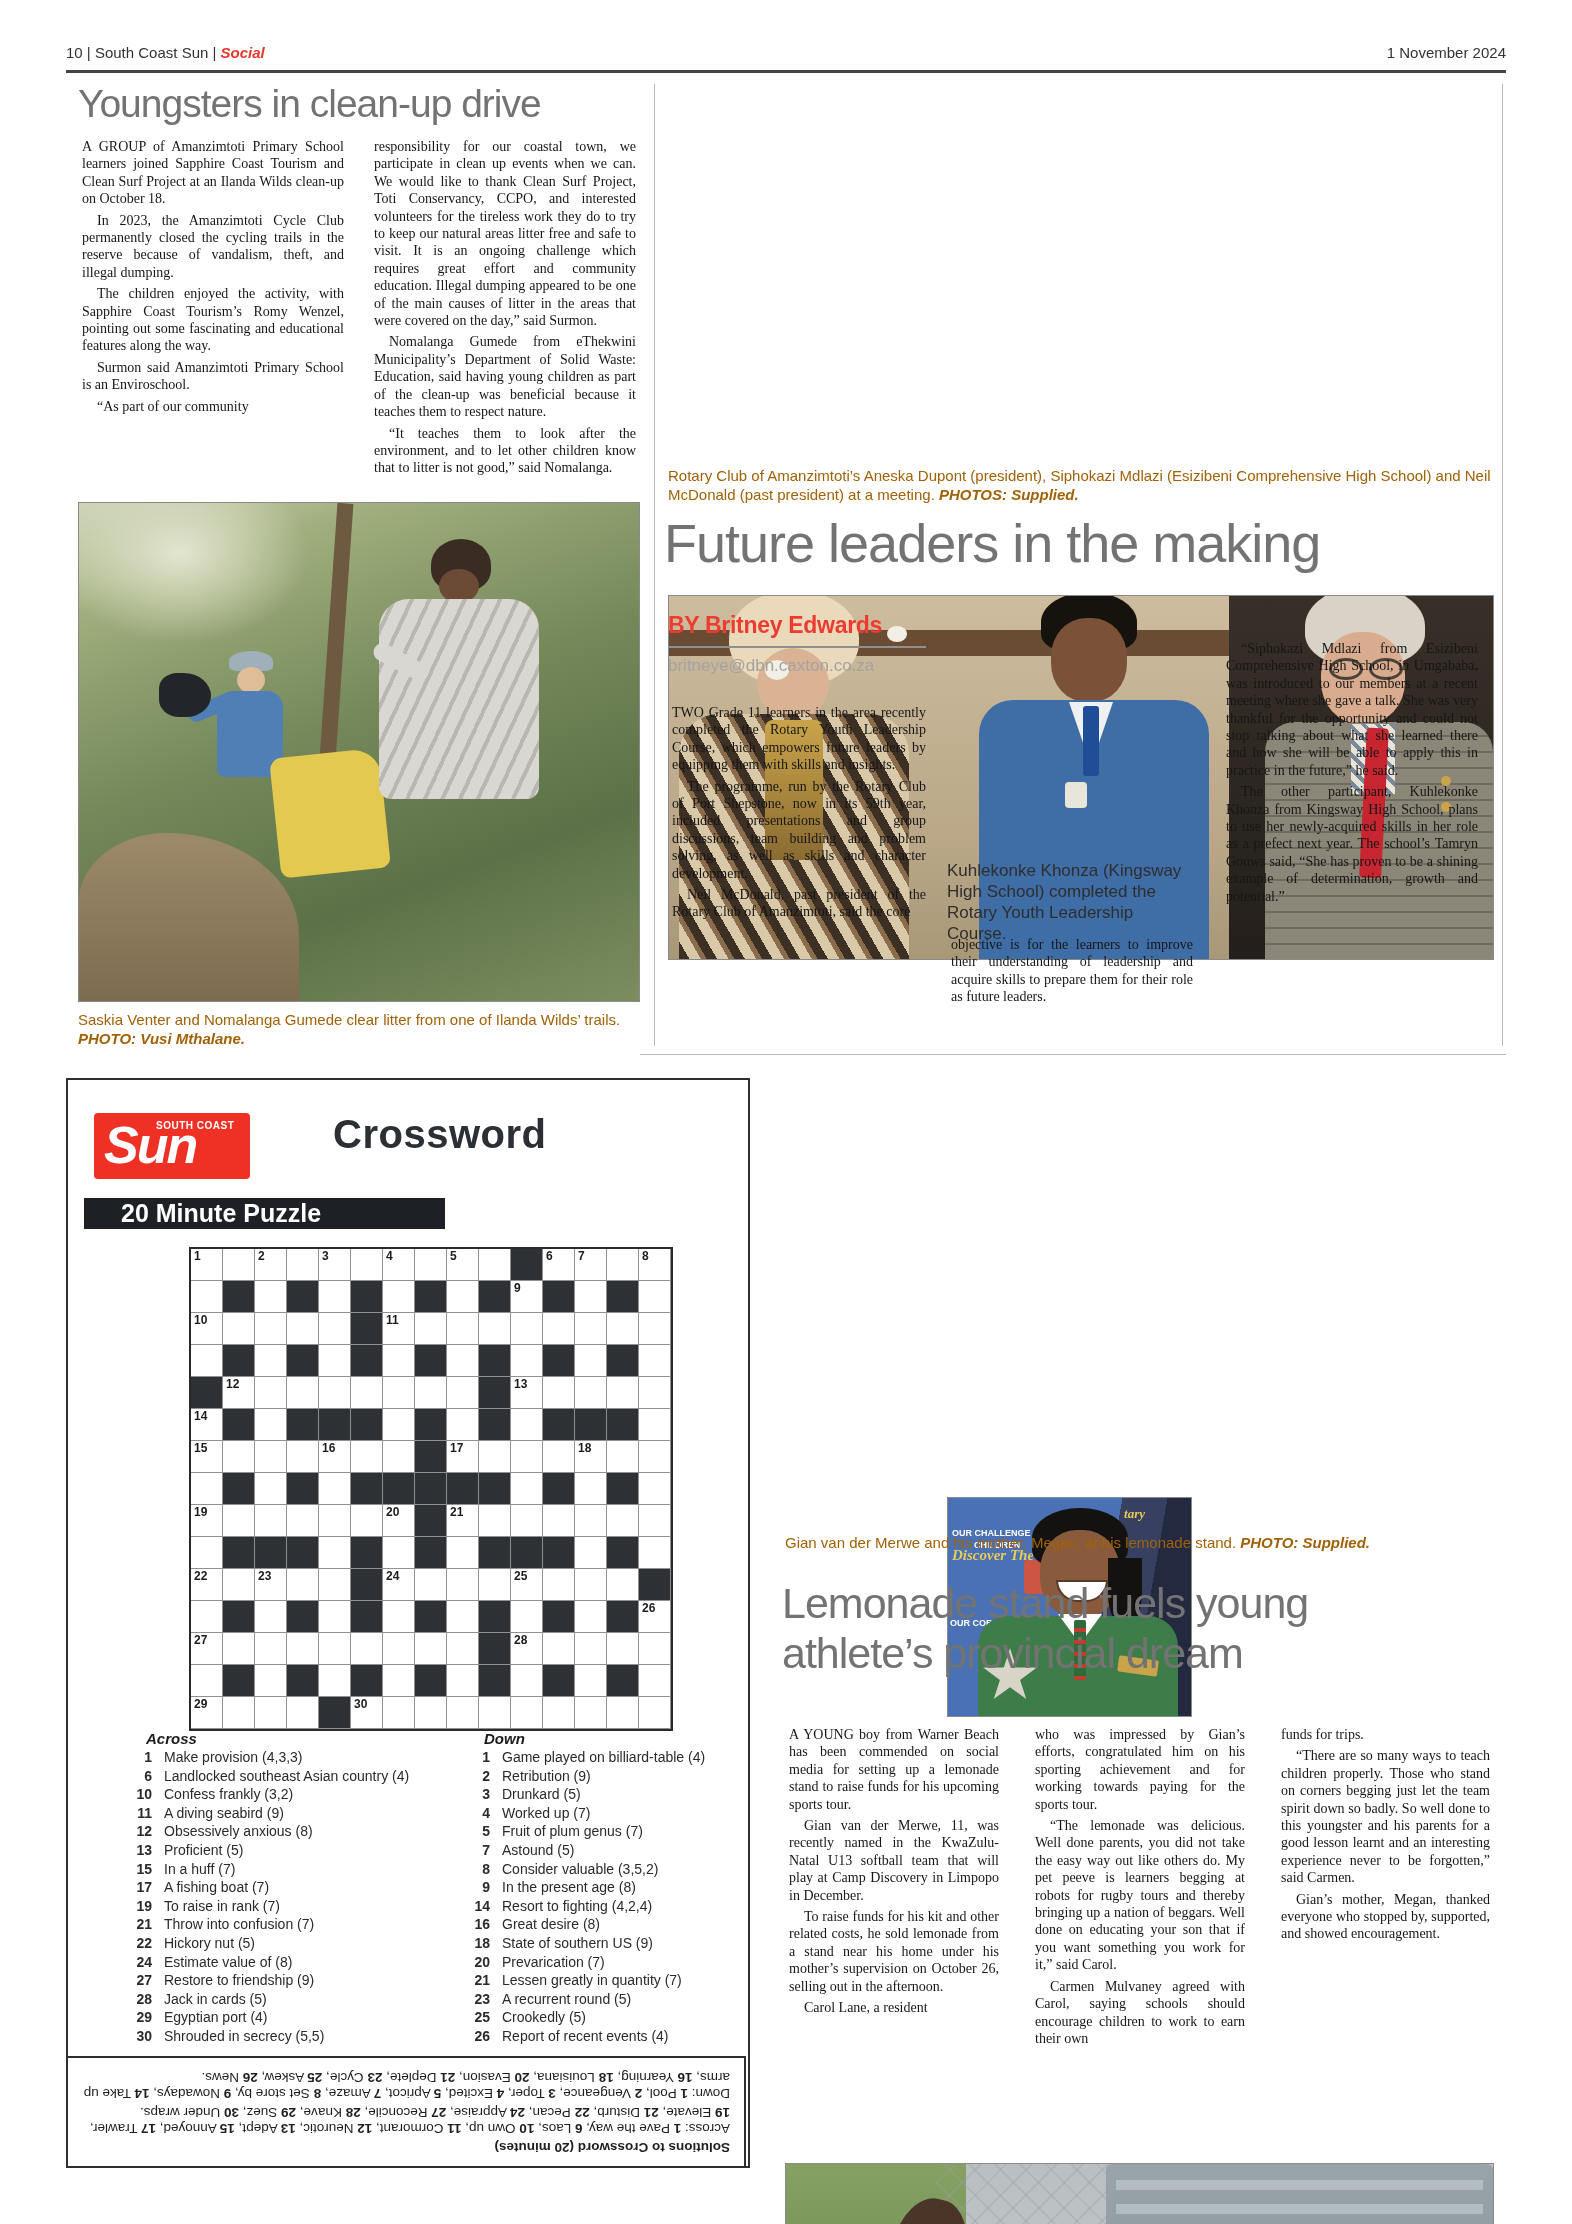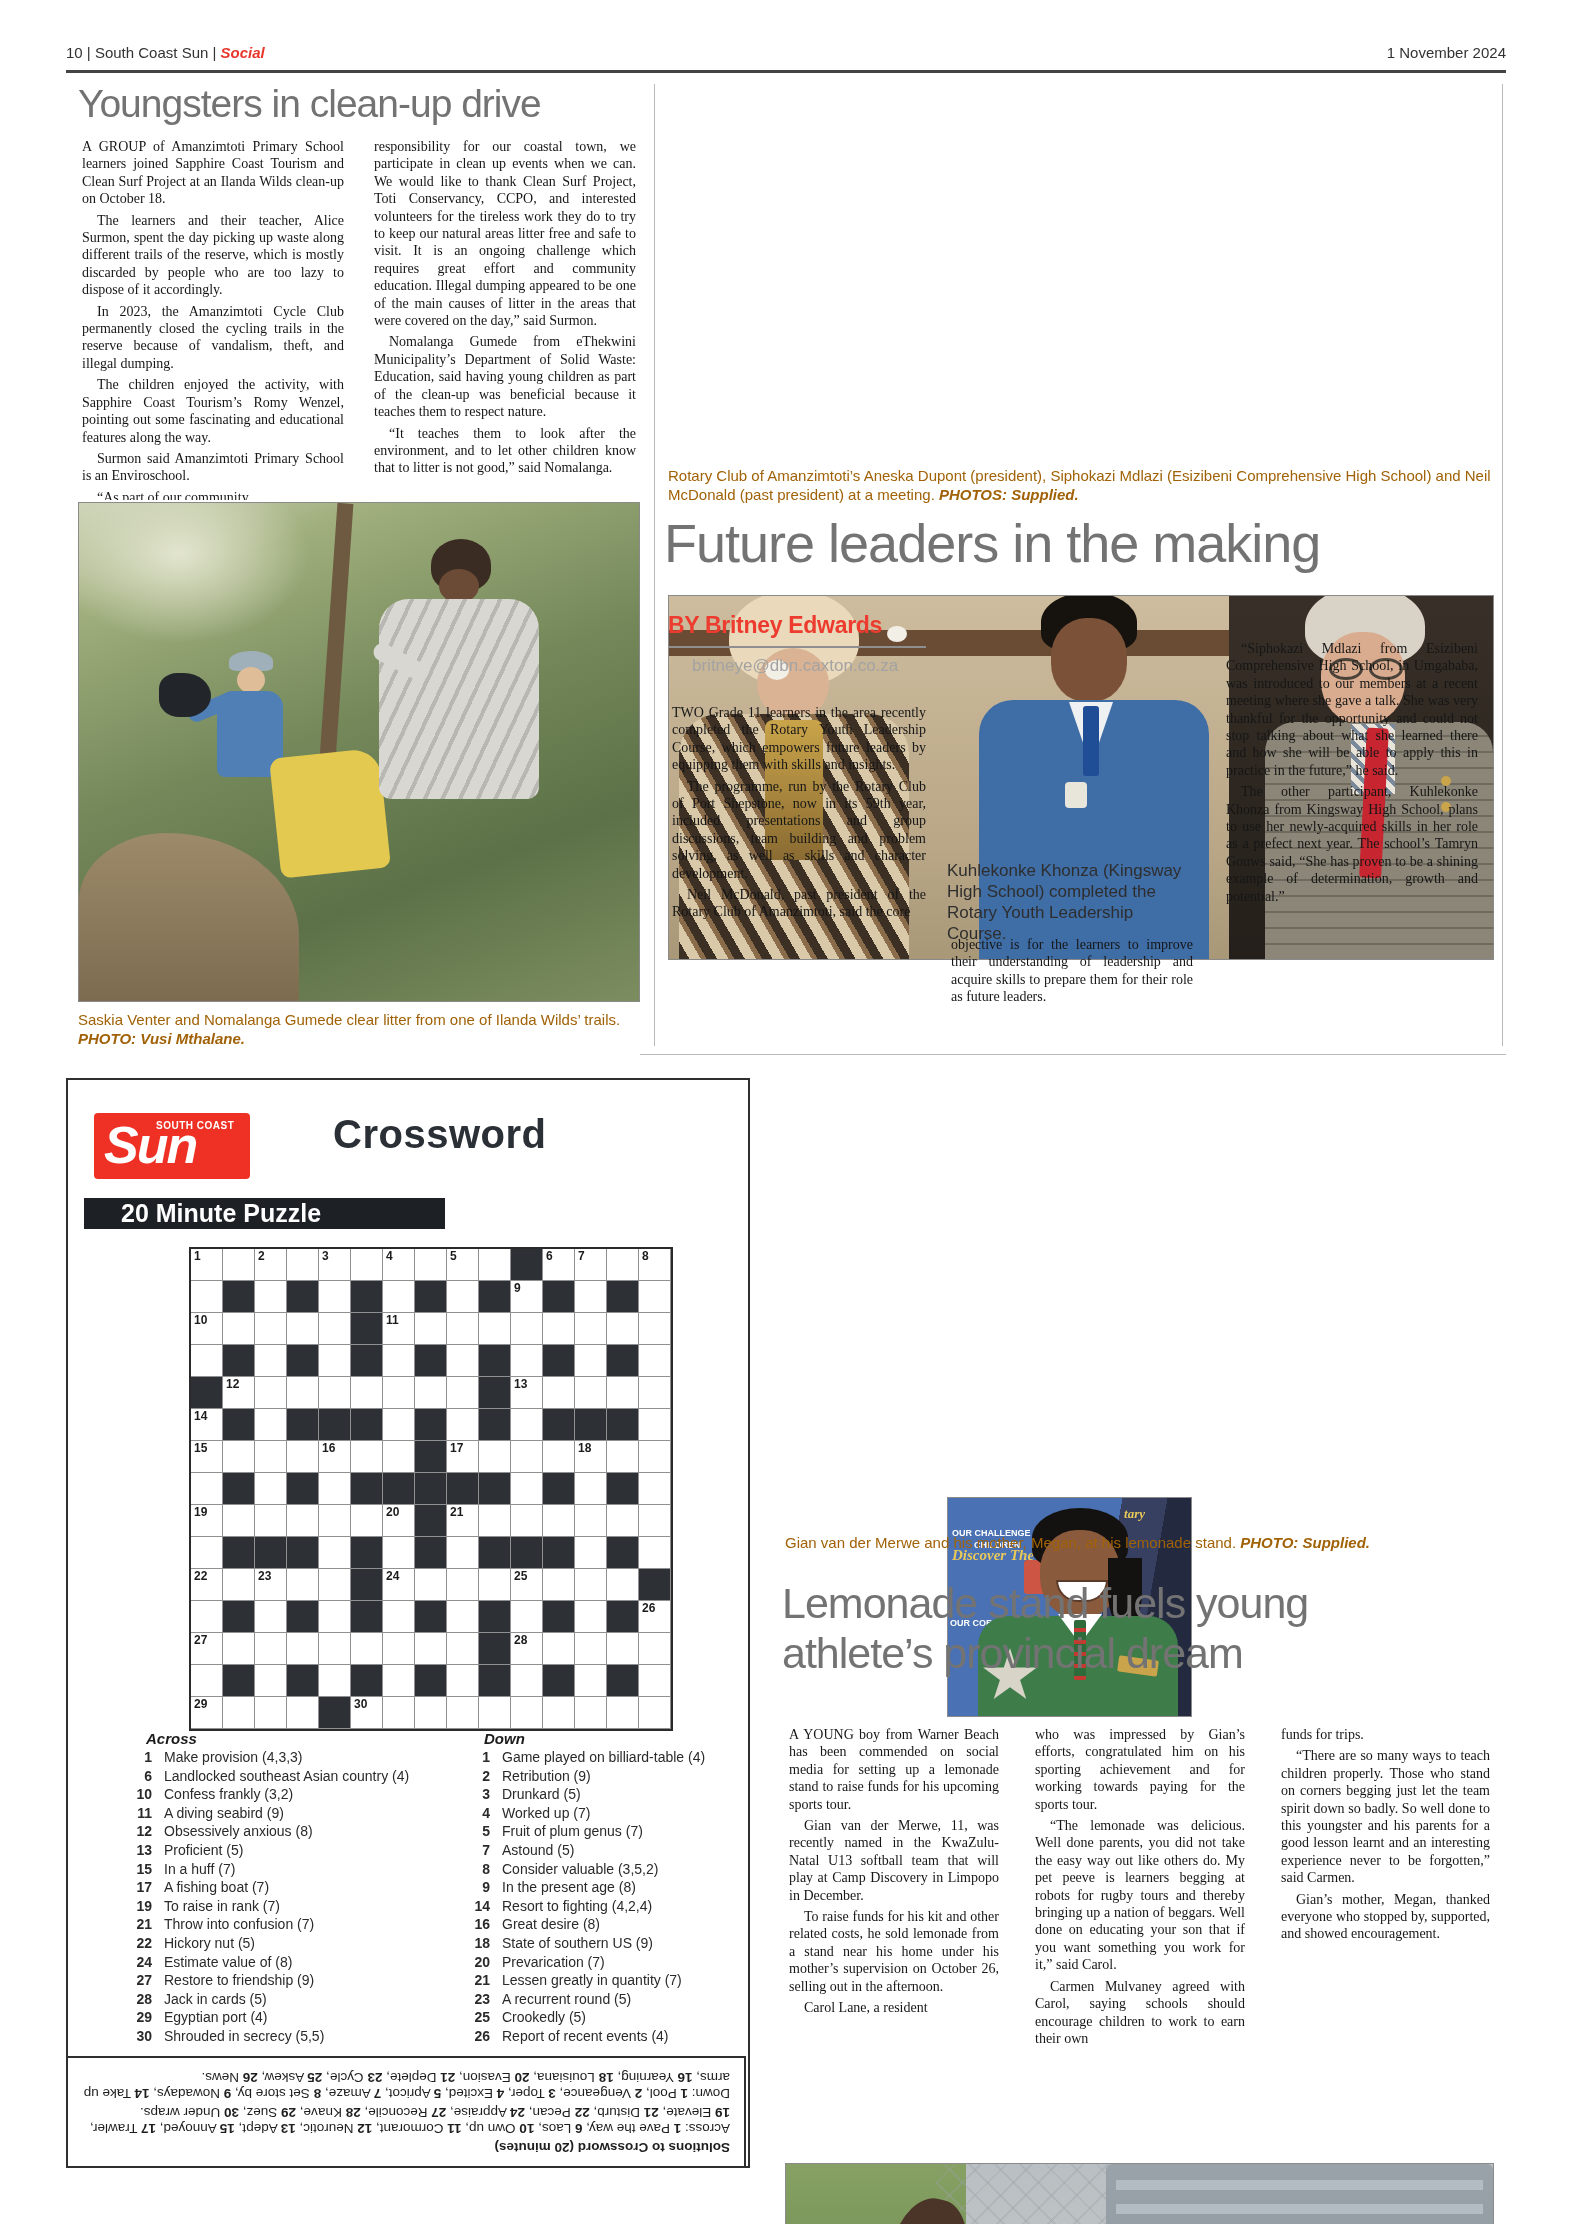--- a/index.html
+++ b/index.html
@@ -21,21 +21,21 @@
   
   .caption{font-size:15px;line-height:19px;color:#a16207;}
   .caption .credit{font-weight:bold;font-style:italic;}
   .photo{border:1px solid #8a8a8a;overflow:hidden;position:relative;background:#cfcfc6;}
   
   .vrule{width:1px;background:#b9b9b9;}
   .hrule{height:1px;background:#b9b9b9;}
   
   #byline{color:#ed3b2f;font-weight:bold;font-size:23px;letter-spacing:-0.3px;}
   #byline-rule{background:#8f8f8f;height:2px;}
-  #byline-email{color:#a3a3a3;font-size:17px;padding-left:24px;}
+  #byline-email{color:#a3a3a3;font-size:17px;}
   .inset-caption{font-size:17px;line-height:21px;color:#2e2e2e;}
   
   #xword-box{left:66px;top:1078px;width:680px;height:1086px;border:2px solid #2f2f2f;background:#fff;}
   #sun-logo{left:26px;top:33px;width:156px;height:66px;background:#ee3124;border-radius:4px;}
   #sun-logo .sun{position:absolute;left:10px;top:2px;font-size:52px;font-weight:bold;font-style:italic;
                  color:#fff;letter-spacing:-2px;}
   #sun-logo .small{position:absolute;left:62px;top:7px;font-size:10px;font-weight:bold;color:#fff;letter-spacing:0.5px;}
   #xword-title{left:265px;top:32px;font-size:40px;font-weight:bold;color:#2b3036;letter-spacing:0.5px;}
   #xword-bar{left:16px;top:118px;width:361px;height:31px;background:#1d2126;color:#fff;
              font-size:25px;font-weight:bold;line-height:31px;padding-left:37px;box-sizing:border-box;}
@@ -68,21 +68,20 @@
   <div class="abs" id="masthead">
     <span>10 | South Coast Sun | </span><span class="sec">Social</span>
     <span class="date">1 November 2024</span>
   </div>
   <div class="abs" id="top-rule"></div>
 
   <div class="abs headline" style="left:78px;top:82px;width:562px;font-size:39px;">Youngsters in clean-up drive</div>
 
   <div class="abs copy" style="left:78px;top:134px;width:270px;height:366px;">
       <p class="para">A GROUP of Amanzimtoti Primary School learners joined Sapphire Coast Tourism and Clean Surf Project at an Ilanda Wilds clean-up on October 18.</p>
-      <p class="para ind">The learners and their teacher, Alice Surmon, spent the day picking up waste along different trails of the reserve, which is mostly discarded by people who are too lazy to dispose of it accordingly.</p>
       <p class="para ind">In 2023, the Amanzimtoti Cycle Club permanently closed the cycling trails in the reserve because of vandalism, theft, and illegal dumping.</p>
       <p class="para ind">The children enjoyed the activity, with Sapphire Coast Tourism’s Romy Wenzel, pointing out some fascinating and educational features along the way.</p>
       <p class="para ind">Surmon said Amanzimtoti Primary School is an Enviroschool.</p>
       <p class="para ind">“As part of our community</p>
     </div>
   <div class="abs copy" style="left:370px;top:134px;width:270px;height:366px;">
       <p class="para">responsibility for our coastal town, we participate in clean up events when we can. We would like to thank Clean Surf Project, Toti Conservancy, CCPO, and interested volunteers for the tireless work they do to try to keep our natural areas litter free and safe to visit. It is an ongoing challenge which requires great effort and community education. Illegal dumping appeared to be one of the main causes of litter in the areas that were covered on the day,” said Surmon.</p>
       <p class="para ind">Nomalanga Gumede from eThekwini Municipality’s Department of Solid Waste: Education, said having young children as part of the clean-up was beneficial because it teaches them to respect nature.</p>
       <p class="para ind">“It teaches them to look after the environment, and to let other children know that to litter is not good,” said Nomalanga.</p>
     </div>

